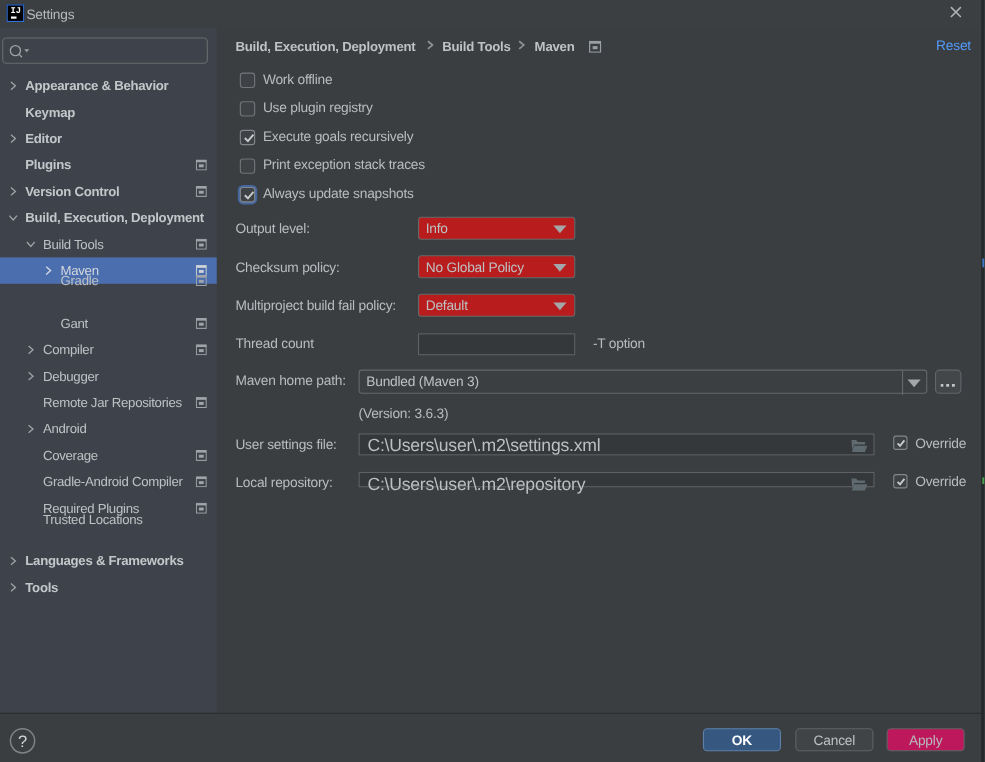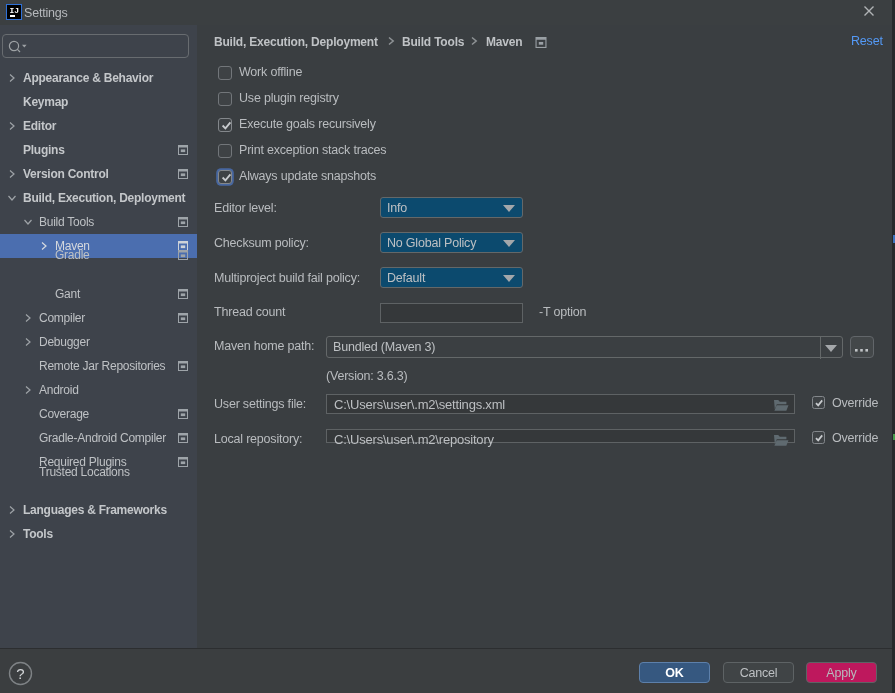--- a/index.html
+++ b/index.html
@@ -29,25 +29,25 @@
   .lbl { color:#b9bcbf; font-size:12.5px; letter-spacing:-0.2px; line-height:15px; }
   .crumb { font-weight:bold; font-size:12px; letter-spacing:-0.2px; color:#bfc2c5; }
   #reset { color:#549af7; font-size:12.5px; letter-spacing:-0.2px; }
 
   .cb { position:absolute; width:14px; height:14px; border:1.4px solid #72767a; border-radius:3px; background:#3e4245; }
   .cb.checked { border-color:#83878b; }
   .cb.focus { box-shadow:0 0 0 1.8px rgba(74,111,178,0.85); }
   .cb svg { position:absolute; left:0.5px; top:0.5px; }
   .cblbl { position:absolute; color:#b9bcbf; font-size:12.5px; letter-spacing:-0.2px; line-height:15px; }
 
-  .combo { position:absolute; border:1px solid #646869; border-radius:3px; background:#0c4a6e; color:#bdc0c3; font-size:12.5px; letter-spacing:-0.2px; }
+  .combo { position:absolute; border:1px solid #646869; border-radius:3px; background:#b91c1c; color:#bdc0c3; font-size:12.5px; letter-spacing:-0.2px; }
   .combo .txt { position:absolute; left:6px; top:3px; }
   .arrow { position:absolute; width:0; height:0; border-left:6px solid transparent; border-right:6px solid transparent; border-top:7px solid #a4a7aa; }
 
-  .tfield { position:absolute; background:#35383a; border:1px solid #5e6264; color:#bcbfc2; font-size:13px; letter-spacing:-0.2px; }
+  .tfield { position:absolute; background:#35383a; border:1px solid #5e6264; color:#bcbfc2; font-size:16px; letter-spacing:-0.2px; }
   .tfield .txt { position:absolute; left:7px; top:2px; }
 
   .btn { position:absolute; border-radius:4px; font-size:12.5px; letter-spacing:-0.2px; text-align:center; }
 
   #rightstrip { left:892px; top:0px; width:3px; height:693px; background:#27292b; }
 
   #bottombar { left:0; top:648px; width:895px; height:45px; background:#3b3e40; border-top:1px solid #2c2e30; }
 </style>
 </head>
 <body>
@@ -299,21 +299,21 @@
     </div>
     <div class="cblbl" style="left:239px; top:117px;">Execute goals recursively</div>
     <div class="cb" style="left:218px; top:143.5px;"></div>
     <div class="cblbl" style="left:239px; top:143px;">Print exception stack traces</div>
     <div class="cb checked focus" style="left:218px; top:169.5px;">
       <svg width="13" height="13" viewBox="0 0 13 13">
         <path d="M2.6 6.5 L5.4 9.3 L10.4 3.4" fill="none" stroke="#c8cbce" stroke-width="1.8"></path>
       </svg>
     </div>
     <div class="cblbl" style="left:239px; top:169px;">Always update snapshots</div>
-    <div class="abs lbl" style="left:214px; top:200.5px;">Editor level:</div>
+    <div class="abs lbl" style="left:214px; top:200.5px;">Output level:</div>
     <div class="combo" style="left:380px; top:197px; width:143px; height:21px;">
       <span class="txt">Info</span>
       <span class="arrow" style="right:7px; top:7px;"></span>
     </div>
     <div class="abs lbl" style="left:214px; top:235.5px;">Checksum policy:</div>
     <div class="combo" style="left:380px; top:232px; width:143px; height:21px;">
       <span class="txt">No Global Policy</span>
       <span class="arrow" style="right:7px; top:7px;"></span>
     </div>
     <div class="abs lbl" style="left:214px; top:270.5px;">Multiproject build fail policy:</div>

